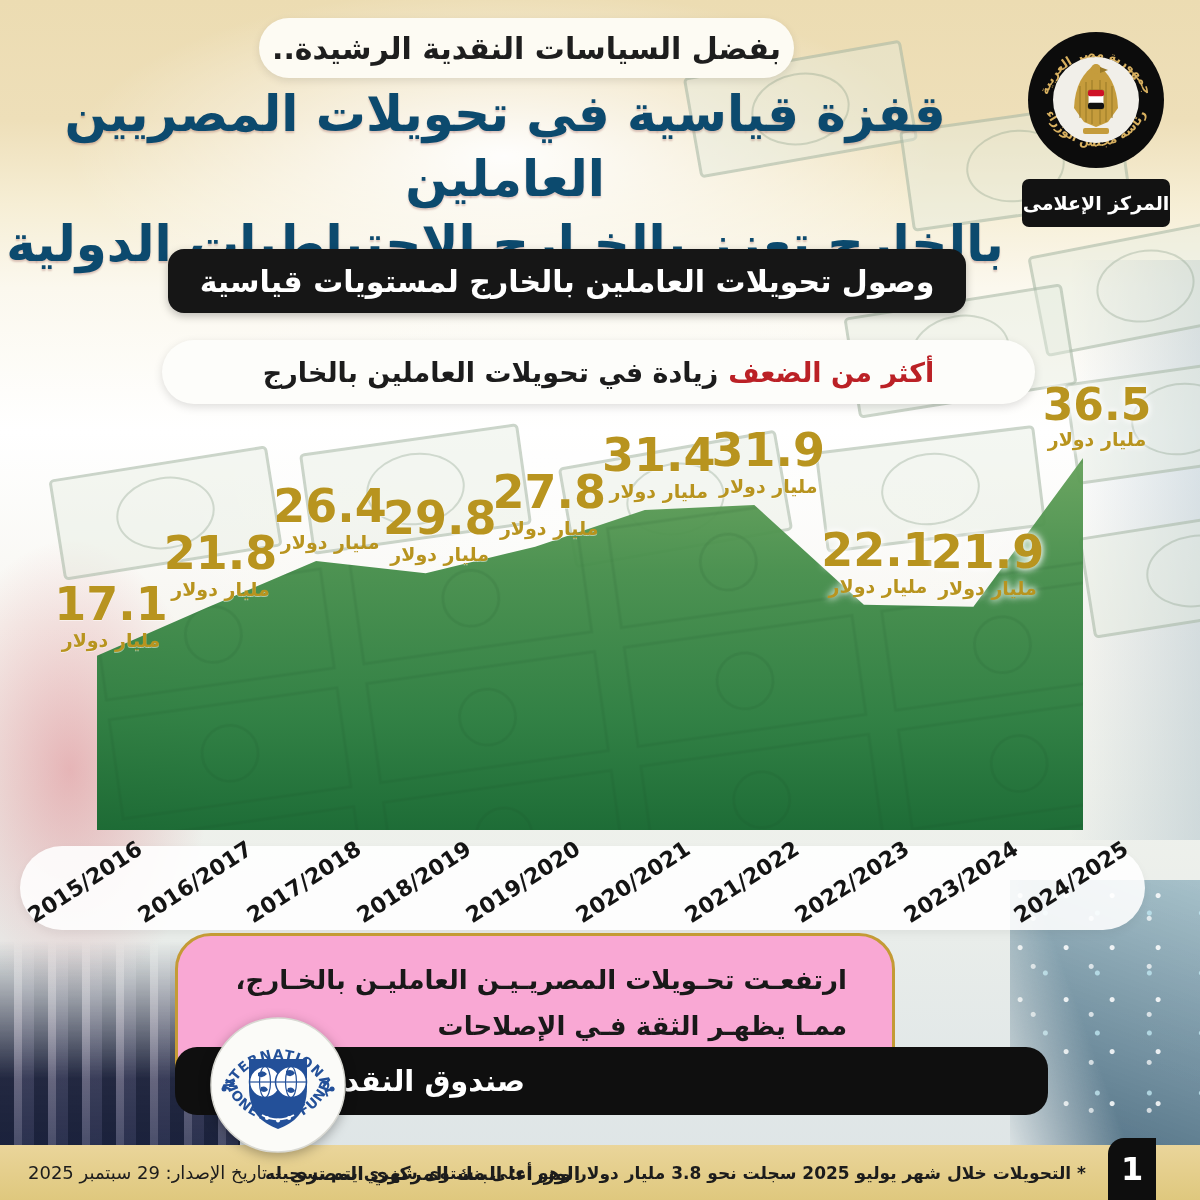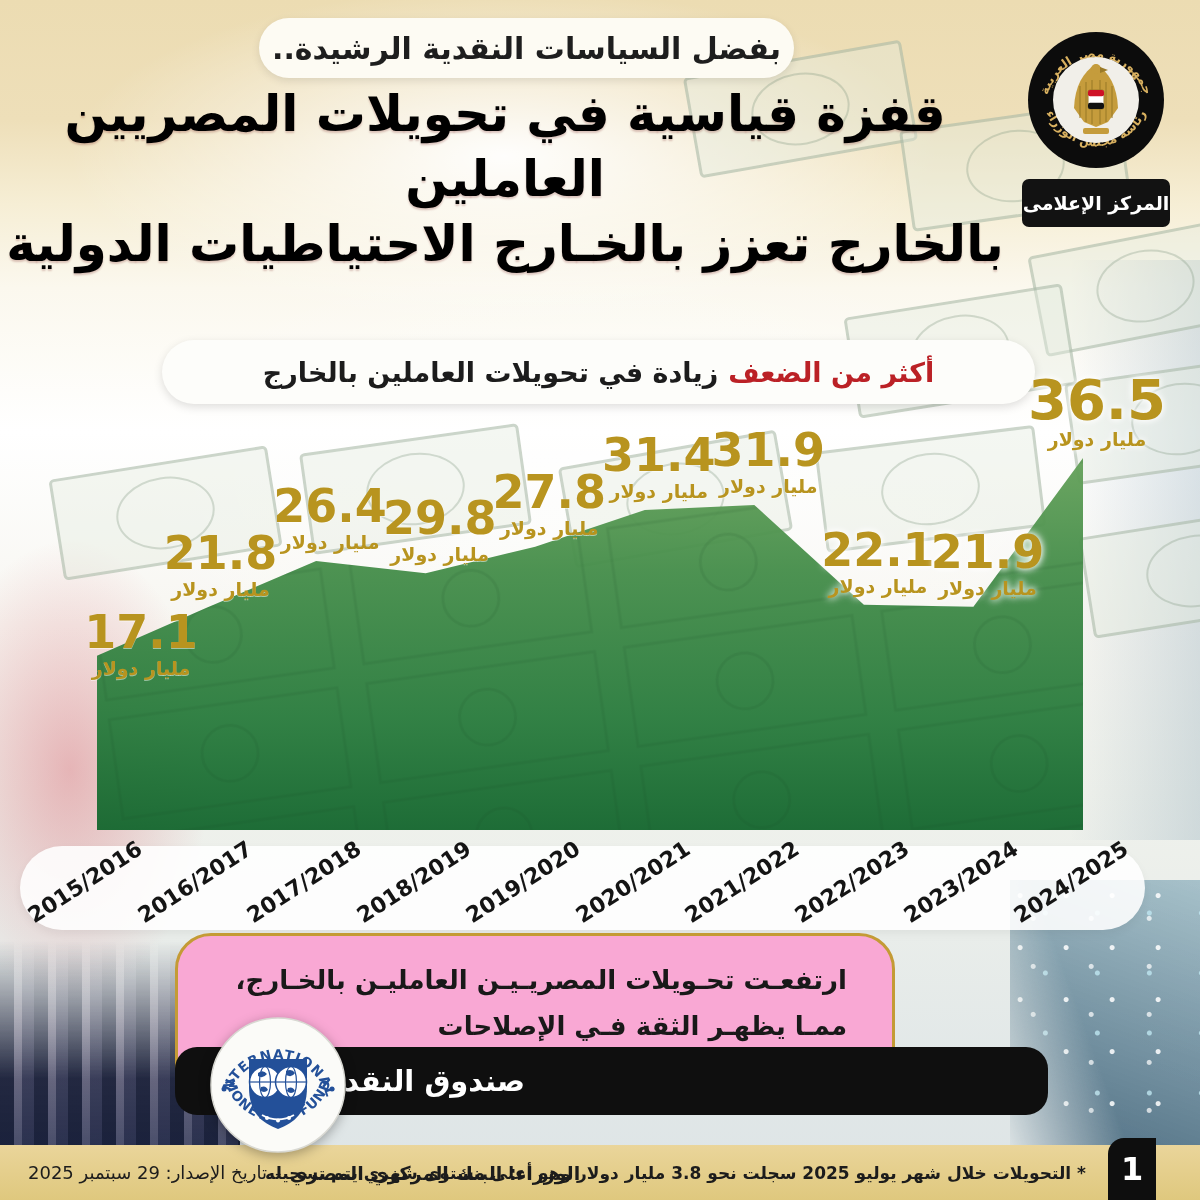--- a/index.html
+++ b/index.html
@@ -34,21 +34,21 @@
   .bill{position:absolute;width:215px;height:96px;border:3px solid rgba(125,150,125,.35);
     background:rgba(228,234,222,.4);border-radius:5px;z-index:1;}
   .bill::after{content:"";position:absolute;inset:12px 58px;border:2px solid rgba(125,150,125,.3);border-radius:50%;}
 
   
   .intro-pill{position:absolute;left:259px;top:18px;width:535px;height:60px;z-index:3;
     background:#fdfbf3;border-radius:30px;display:flex;align-items:center;justify-content:center;
     box-shadow:0 3px 8px rgba(0,0,0,.10);}
   .intro-pill span{font-size:30px;font-weight:bold;color:#1e1e1e;}
   .main-title{position:absolute;left:0;top:82px;width:1010px;z-index:3;text-align:center;}
-  .main-title div{font-size:50px;line-height:1.3;font-weight:bold;color:#000000;
+  .main-title div{font-size:50px;line-height:1.3;font-weight:bold;color:#0c4a6e;
     text-shadow:0 2px 2px rgba(110,15,15,.22);}
   .subtitle-banner{position:absolute;left:168px;top:249px;width:798px;height:64px;z-index:3;
     background:#161616;border-radius:16px;display:flex;align-items:center;justify-content:center;
     box-shadow:0 3px 8px rgba(0,0,0,.25);}
   .subtitle-banner span{color:#fff;font-size:30px;font-weight:bold;}
   .highlight-pill{position:absolute;left:162px;top:340px;width:873px;height:64px;z-index:3;
     background:#fdfdfa;border-radius:32px;display:flex;align-items:center;justify-content:center;gap:10px;
     box-shadow:0 3px 10px rgba(0,0,0,.13);white-space:nowrap;}
   .highlight-pill span{font-size:27px;font-weight:bold;}
   .hl-red{color:#bb2126;} .hl-black{color:#1c1c1c;}
@@ -60,21 +60,21 @@
   .gov-banner span{color:#fff;font-size:19px;font-weight:bold;}
 
   
   .chart-svg{position:absolute;inset:0;width:1200px;height:1200px;z-index:2;pointer-events:none;}
   .xaxis-band{position:absolute;left:20px;top:846px;width:1125px;height:84px;z-index:2;
     background:rgba(255,255,255,.88);border-radius:42px;box-shadow:0 4px 10px rgba(0,0,0,.05);}
   .dp{position:absolute;z-index:3;transform:translateX(-50%);text-align:center;color:#b8941f;
     font-weight:bold;text-shadow:0 1px 0 rgba(255,255,255,.5);white-space:nowrap;}
   .dp-num{font-size:46px;line-height:.95;}
   .dp-unit{font-size:19px;margin-top:2px;}
-  .dp-big .dp-num{font-size:56px;}
+  .dp-big .dp-num{font-size:44px;}
   .dp-glow{text-shadow:0 0 6px rgba(255,255,255,.95),0 0 10px rgba(255,255,255,.85);}
   .year{position:absolute;z-index:3;transform:translate(-50%,-50%) rotate(-33deg);
     font-size:22px;font-weight:bold;color:#141414;white-space:nowrap;}
 
   
   .quote-box{position:absolute;left:175px;top:933px;width:720px;height:182px;z-index:3;
     background:#f9a8d4;border:3px solid #c49b35;border-radius:36px;box-sizing:border-box;
     padding:22px 45px 0 45px;text-align:right;}
   .quote-box .q-line{font-size:26px;font-weight:bold;color:#191919;line-height:1.75;}
   .imf-banner{position:absolute;left:175px;top:1047px;width:873px;height:68px;z-index:4;
@@ -120,20 +120,23 @@
 
   <div class="intro-pill">
     <span>بفضل السياسات النقدية الرشيدة..</span>
   </div>
 
   <div class="main-title">
     <div>قفزة قياسية في تحويلات المصريين العاملين</div>
     <div>بالخارج تعزز بالخـارج الاحتياطيات الدولية</div>
   </div>
 
+  <div class="subtitle-banner">
+    <span>وصول تحويلات العاملين بالخارج لمستويات قياسية</span>
+  </div>
 
   <div class="highlight-pill">
     <span class="hl-red">أكثر من الضعف</span>
     <span class="hl-black">زيادة في تحويلات العاملين بالخارج</span>
   </div>
 
   <svg class="gov-logo" viewBox="0 0 140 140">
     <defs>
       <path id="govArcTop" d="M 20,78 A 50,50 0 0 1 120,78"></path>
       <path id="govArcBottom" d="M 16,62 A 54,54 0 0 0 124,62"></path>
@@ -181,21 +184,21 @@
       <pattern id="billsPat" width="260" height="120" patternUnits="userSpaceOnUse" patternTransform="rotate(-8)">
         <rect x="8" y="8" width="230" height="100" fill="none" stroke="#14421f" stroke-width="3"></rect>
         <circle cx="123" cy="58" r="28" fill="none" stroke="#14421f" stroke-width="3"></circle>
       </pattern>
     </defs>
     <polygon id="area-poly" points="97,830 97.0,655.7 206.6,607.8 316.1,560.9 425.7,573.2 535.2,546.7 644.8,510.0 754.3,504.9 863.9,604.8 973.4,606.8 1083.0,458.0 1083,830" fill="url(#greenGrad)" opacity="0.96"></polygon>
     <polygon id="area-poly2" points="97,830 97.0,655.7 206.6,607.8 316.1,560.9 425.7,573.2 535.2,546.7 644.8,510.0 754.3,504.9 863.9,604.8 973.4,606.8 1083.0,458.0 1083,830" fill="url(#billsPat)" opacity="0.10"></polygon>
   </svg>
   <div class="xaxis-band"></div>
   <div id="dp-labels">
-      <div class="dp" style="left: 111px; bottom: 521px; margin-left: 30px;">
+      <div class="dp" style="left: 111px; bottom: 549px;">
         <div class="dp-num">17.1</div>
         <div class="dp-unit">مليار دولار</div>
       </div>
       <div class="dp" style="left: 220.556px; bottom: 600.181px;">
         <div class="dp-num">21.8</div>
         <div class="dp-unit">مليار دولار</div>
       </div>
       <div class="dp" style="left: 330.111px; bottom: 647.063px;">
         <div class="dp-num">26.4</div>
         <div class="dp-unit">مليار دولار</div>

